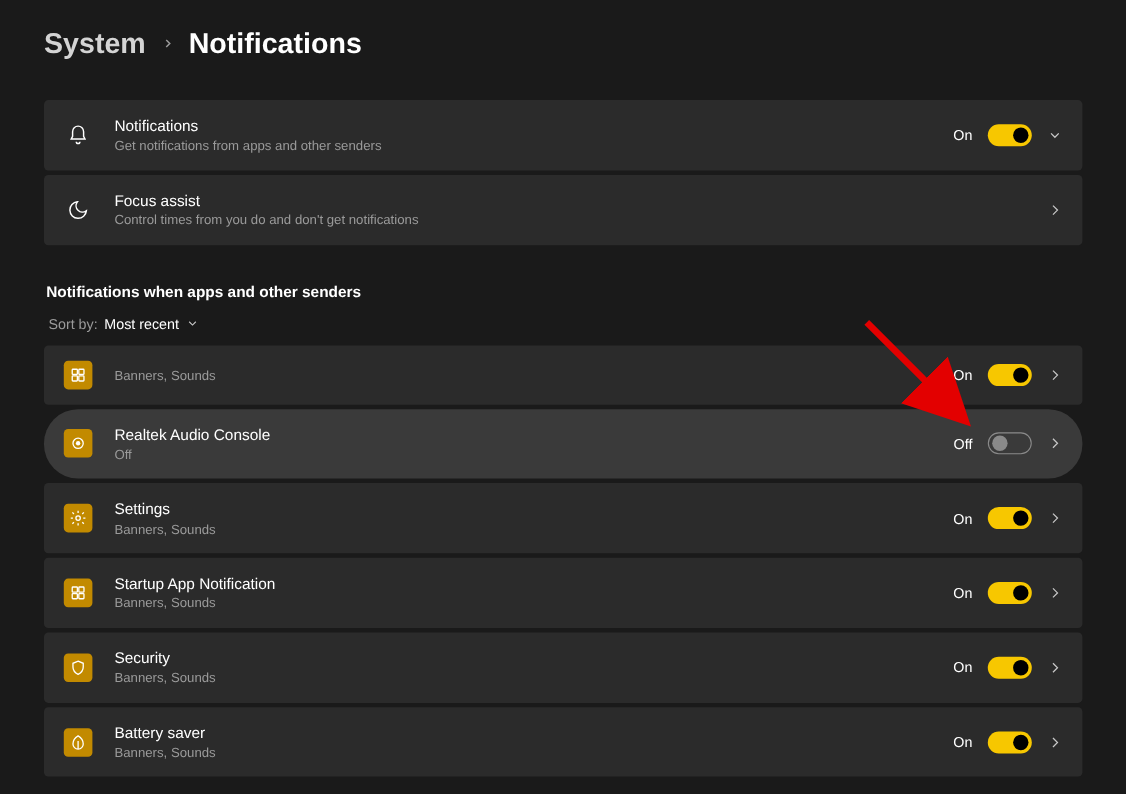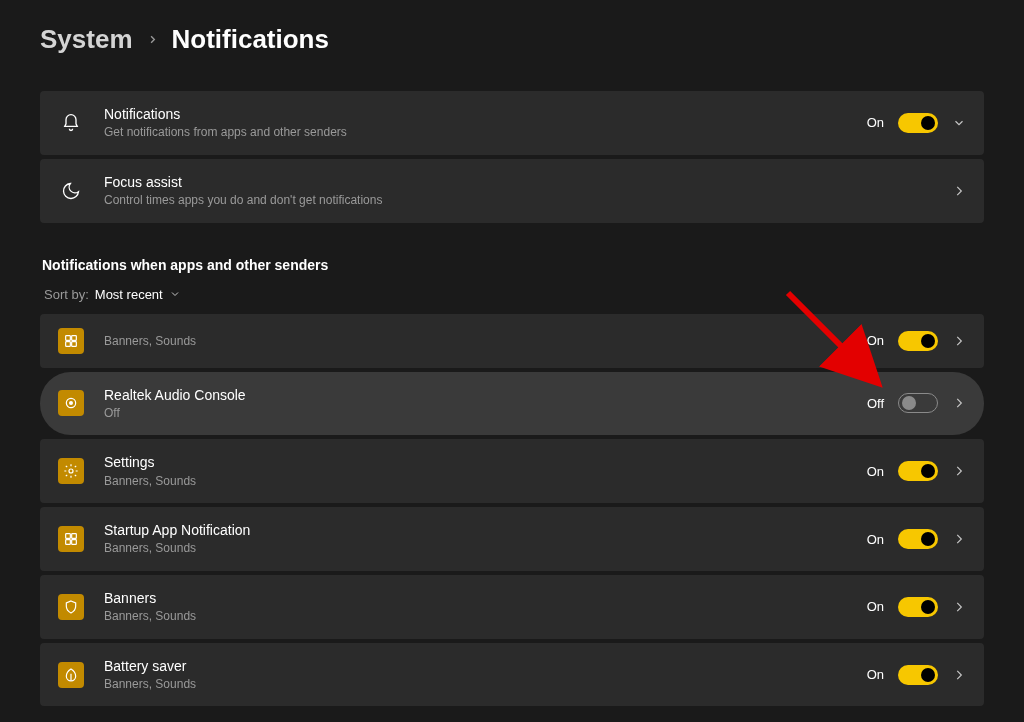--- a/index.html
+++ b/index.html
@@ -148,21 +148,21 @@
 </div>
 
 <div class="card">
   <span class="icon-slot">
     <svg width="20" height="20" viewBox="0 0 24 24" fill="none" stroke="#ffffff" stroke-width="1.6">
       <path d="M21 12.8A9 9 0 1 1 11.2 3a7 7 0 0 0 9.8 9.8z"></path>
     </svg>
   </span>
   <div class="text-stack">
     <div class="title-line">Focus assist</div>
-    <div class="sub-line">Control times apps you do and don't get notifications</div>
+    <div class="sub-line">Control times from you do and don't get notifications</div>
   </div>
   <div class="controls">
     <span class="chevron">
       <svg width="14" height="14" viewBox="0 0 24 24" fill="none" stroke="#c7c7c7" stroke-width="2">
           <polyline points="9 5 16 12 9 19"></polyline>
         </svg>
     </span>
   </div>
 </div>
 
@@ -264,21 +264,21 @@
         </span>
       </div>
     </div>
     <div class="card">
       <span class="app-icon" style="background: rgb(194, 138, 0);">
         <svg width="16" height="16" viewBox="0 0 24 24" fill="none" stroke="#ffffff" stroke-width="1.8">
           <path d="M12 3l7 3v5c0 5-3 8-7 10-4-2-7-5-7-10V6z"></path>
         </svg>
       </span>
       <div class="text-stack">
-        <div class="title-line">Banners</div>
+        <div class="title-line">Security</div>
         <div class="sub-line">Banners, Sounds</div>
       </div>
       <div class="controls">
         <span class="state-label">On</span>
         <span class="toggle on"></span>
         <span class="chevron">
           <svg width="14" height="14" viewBox="0 0 24 24" fill="none" stroke="#c7c7c7" stroke-width="2">
             <polyline points="9 5 16 12 9 19"></polyline>
           </svg>
         </span>

